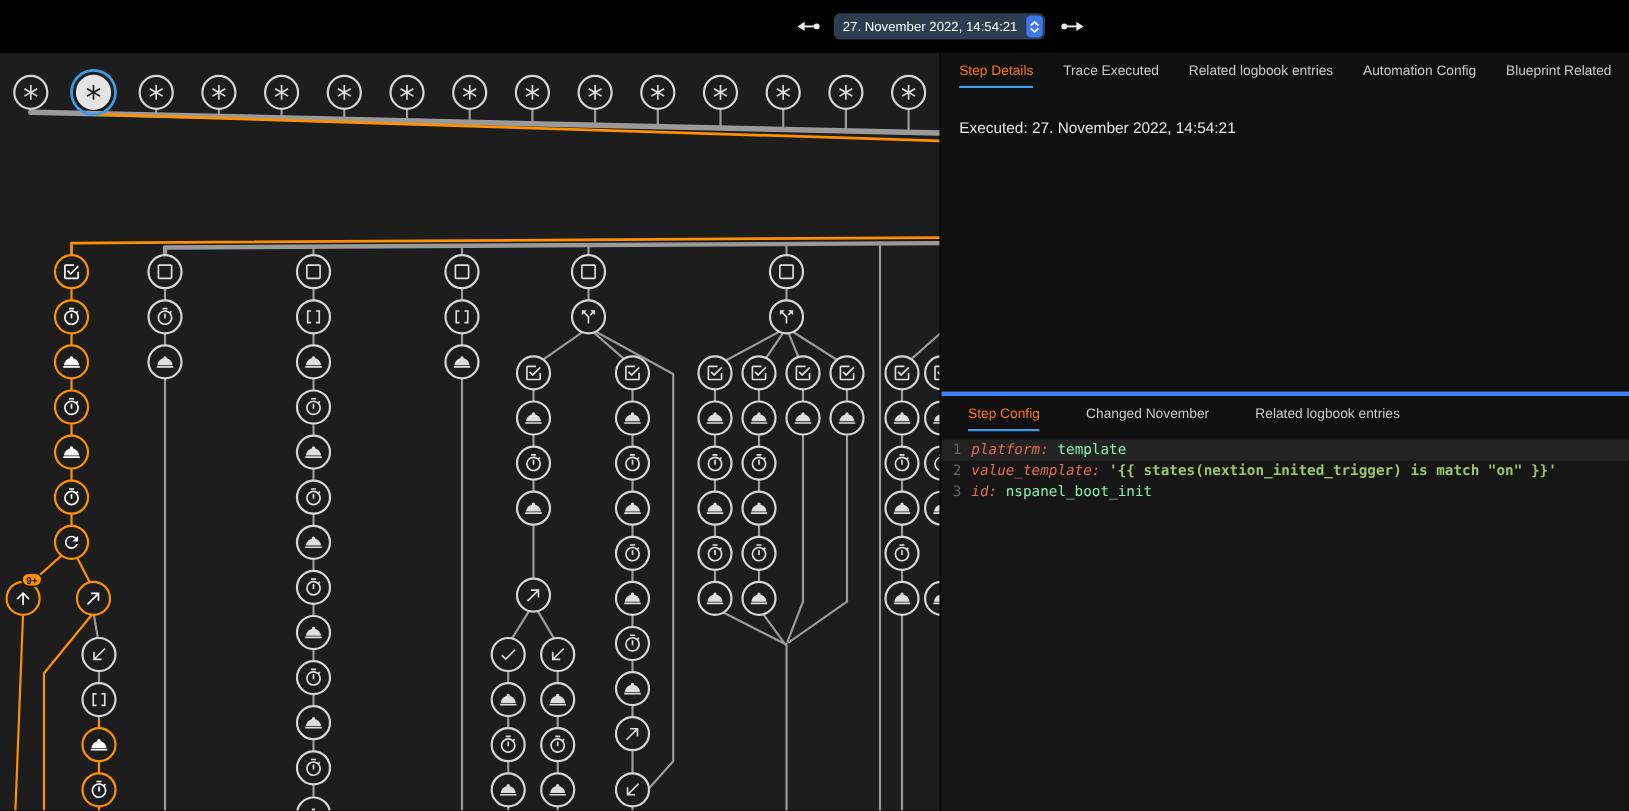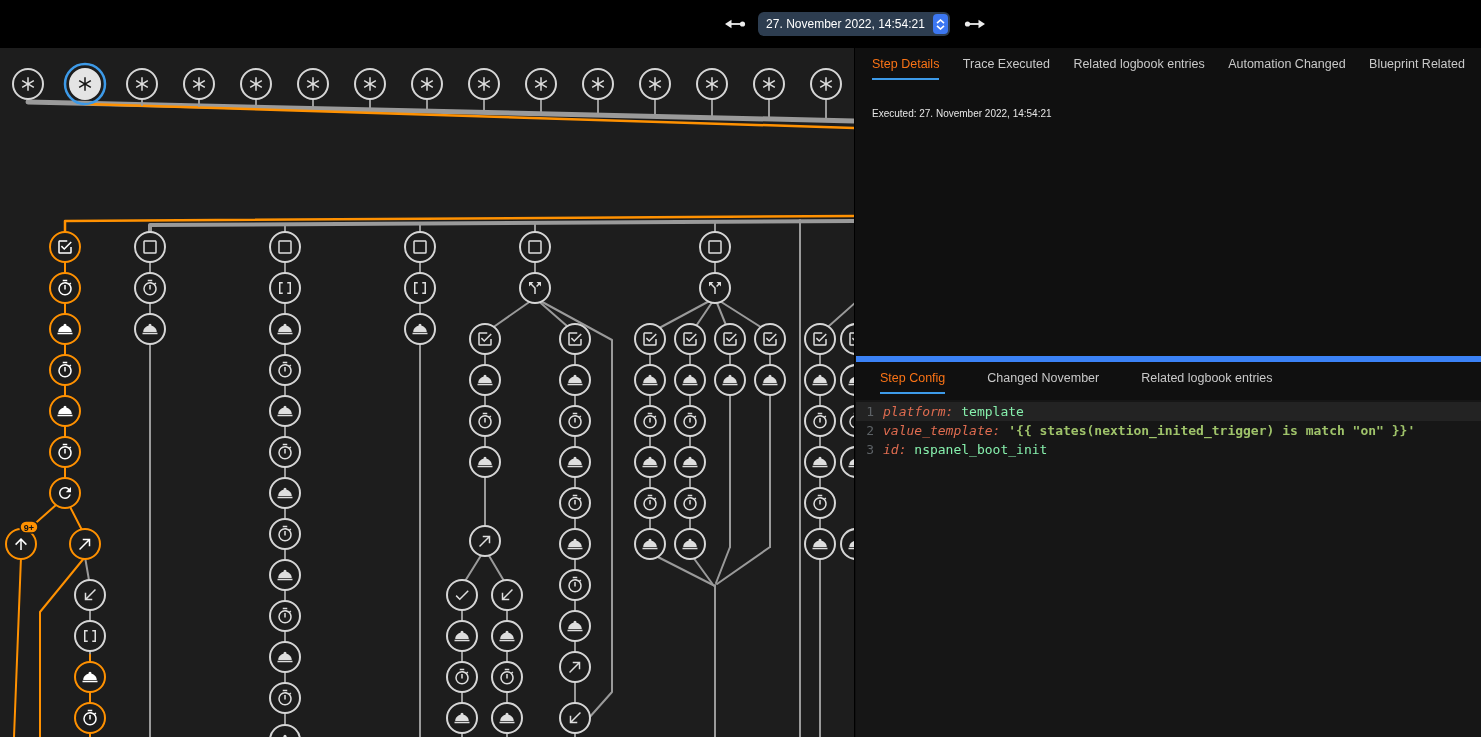--- a/index.html
+++ b/index.html
@@ -42,22 +42,22 @@
   .graph [data-name^="node-"]{cursor:pointer;}
   
   .panel{position:absolute;top:48px;left:856px;right:0;bottom:0;background:var(--panel-bg);}
   .tabs{display:flex;align-items:stretch;height:32px;}
   .tabs-top{position:absolute;top:0;left:0;right:0;justify-content:space-between;padding:0 16px;}
   .tab{
     display:flex;align-items:center;color:#c9c9c9;font-size:12.5px;cursor:pointer;
     border-bottom:2px solid transparent;padding-top:2px;white-space:nowrap;
   }
   .tab.active{color:#f97316;border-bottom-color:var(--blue);}
-  .executed{position:absolute;top:44px;left:0;right:0;padding:16px;color:#e6e6e6;font-size:10px;}
-  .subpanel{position:absolute;top:308px;left:0;right:0;bottom:0;background:var(--panel-bg);border-top:6px solid #3b82f6;}
+  .executed{position:absolute;top:44px;left:0;right:0;padding:16px;color:#e6e6e6;font-size:14px;}
+  .subpanel{position:absolute;top:308px;left:0;right:0;bottom:0;background:var(--panel-bg);border-top:4px solid #3b82f6;}
   .tabs-bottom{position:absolute;top:0;left:0;right:0;gap:42px;padding:0 24px;justify-content:flex-start;}
   .code{
     position:absolute;top:38px;left:0;right:0;bottom:0;background:var(--editor-bg);
     font-family:"DejaVu Sans Mono",monospace;font-size:13px;line-height:19px;color:#dcdcdc;
     padding-top:2px;overflow:hidden;
   }
   .row{display:flex;}
   .row.active{background:rgba(255,255,255,0.06);}
   .ln{flex:0 0 auto;width:18px;text-align:right;color:#5d6266;margin-right:9px;user-select:none;}
   .codeline{white-space:pre;}
@@ -611,21 +611,21 @@
           <text x="29" y="530.5" text-anchor="middle" font-size="9" font-weight="bold" fill="#111" font-family="Liberation Sans, sans-serif">9+</text>
         </g>
       </svg>
   </main>
 
   <aside class="panel" data-name="details-panel">
     <nav class="tabs tabs-top" id="top-tabs" data-name="details-tabs">
         <div class="tab active" data-name="tab-step-details">Step Details</div>
         <div class="tab" data-name="tab-trace-timeline">Trace Executed</div>
         <div class="tab" data-name="tab-related-logbook-entries">Related logbook entries</div>
-        <div class="tab" data-name="tab-automation-config">Automation Changed</div>
+        <div class="tab" data-name="tab-automation-config">Automation Config</div>
         <div class="tab" data-name="tab-blueprint-config">Blueprint Related</div>
       </nav>
     <div class="executed" data-name="executed-text">Executed: 27. November 2022, 14:54:21</div>
 
     <section class="subpanel" data-name="step-config-panel">
       <nav class="tabs tabs-bottom" id="bottom-tabs" data-name="config-tabs">
           <div class="tab active" data-name="tab-step-config">Step Config</div>
           <div class="tab" data-name="tab-changed-variables">Changed November</div>
           <div class="tab" data-name="tab-related-logbook-entries">Related logbook entries</div>
         </nav>

